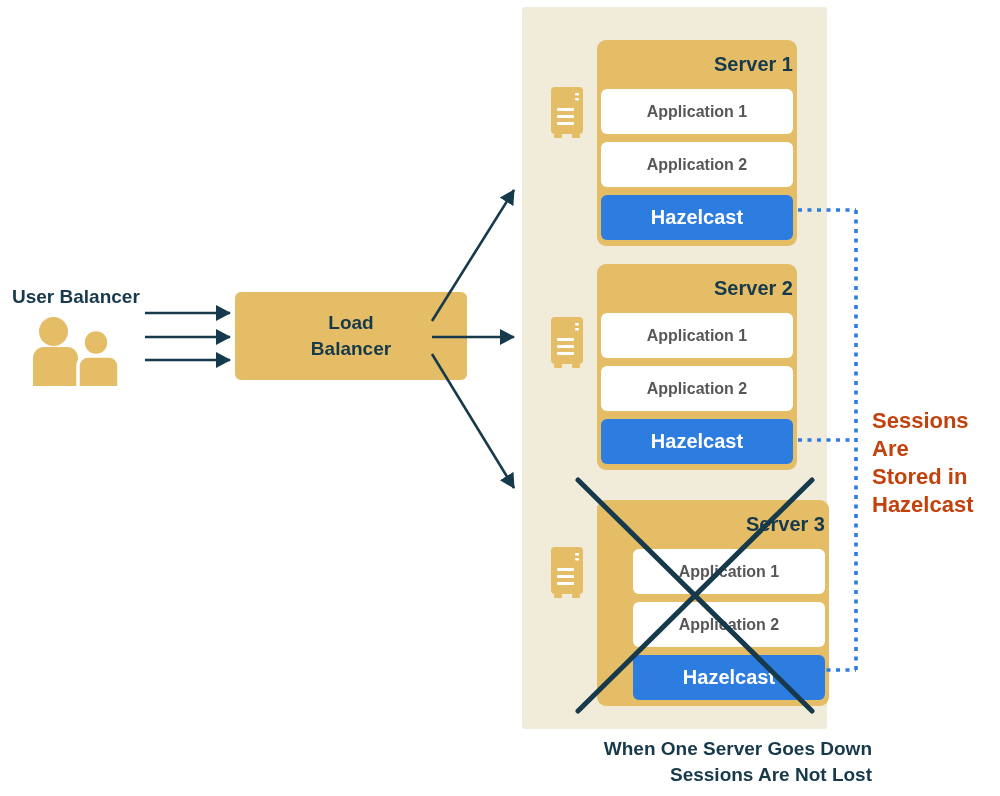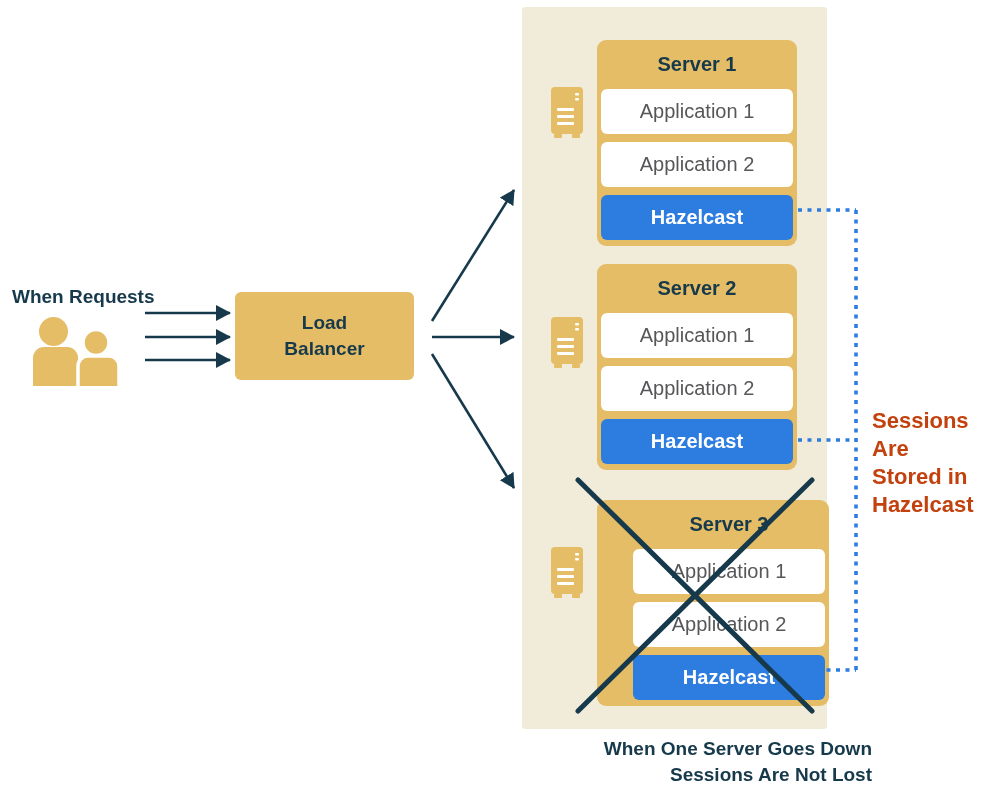--- a/index.html
+++ b/index.html
@@ -16,21 +16,21 @@
 
   
   .user-label {
     left: 12px; top: 286px;
     font-size: 19px; font-weight: 700; color: #16394B;
   }
   .users-icon { left: 33px; top: 316px; }
 
   .lb-box {
     left: 235px; top: 292px;
-    width: 179px; height: 88px;
+    width: 232px; height: 88px;
     background: #E4BD66;
     border-radius: 6px;
     display: flex; align-items: center; justify-content: center;
     text-align: center;
     font-size: 19px; font-weight: 700; color: #16394B;
     line-height: 26px;
   }
 
   
   .cluster-panel {
@@ -49,33 +49,33 @@
     background: #E4BD66;
     border-radius: 9px;
     padding: 0 4px 7px 4px;
     box-sizing: content-box;
   }
   .server-card.s1 { top: 33px; }
   .server-card.s2 { top: 257px; }
   .server-card.s3 { top: 493px; padding-left: 36px; }
   .server-title {
     height: 49px; line-height: 49px;
-    text-align: center;
+    text-align: right;
     font-size: 20px; font-weight: 700; color: #16394B;
   }
   .row {
     height: 45px; line-height: 45px;
     border-radius: 6px;
     text-align: center;
   }
   .row + .row { margin-top: 8px; }
   .row.app {
     background: #ffffff;
     color: #57575A;
-    font-size: 20px; font-weight: 400;
+    font-size: 16px; font-weight: 700;
   }
   .row.cache {
     background: #2D7CE0;
     color: #ffffff;
     font-size: 20px; font-weight: 700;
   }
 
   .tower-icon { position: absolute; left: 28px; }
   .tower-icon.t1 { top: 80px; }
   .tower-icon.t2 { top: 310px; }
@@ -102,21 +102,21 @@
     position: absolute; left: 0; top: 0;
     width: 1000px; height: 796px;
     pointer-events: none;
   }
 </style>
 </head>
 <body>
 
 <div class="stage">
 
-  <div class="abs user-label">When Requests</div>
+  <div class="abs user-label">User Balancer</div>
 
   <svg class="abs users-icon" width="88" height="70" viewBox="0 0 88 70">
     <circle cx="20.5" cy="15.5" r="14.5" fill="#E4BD66"></circle>
     <rect x="0" y="31" width="45" height="50" rx="11" fill="#E4BD66"></rect>
     <circle cx="63" cy="26.5" r="13" fill="#E4BD66" stroke="#ffffff" stroke-width="3.5"></circle>
     <rect x="45" y="40" width="41" height="42" rx="10" fill="#E4BD66" stroke="#ffffff" stroke-width="3.5"></rect>
   </svg>
 
   <div class="abs lb-box prewrap">Load
 Balancer</div>

